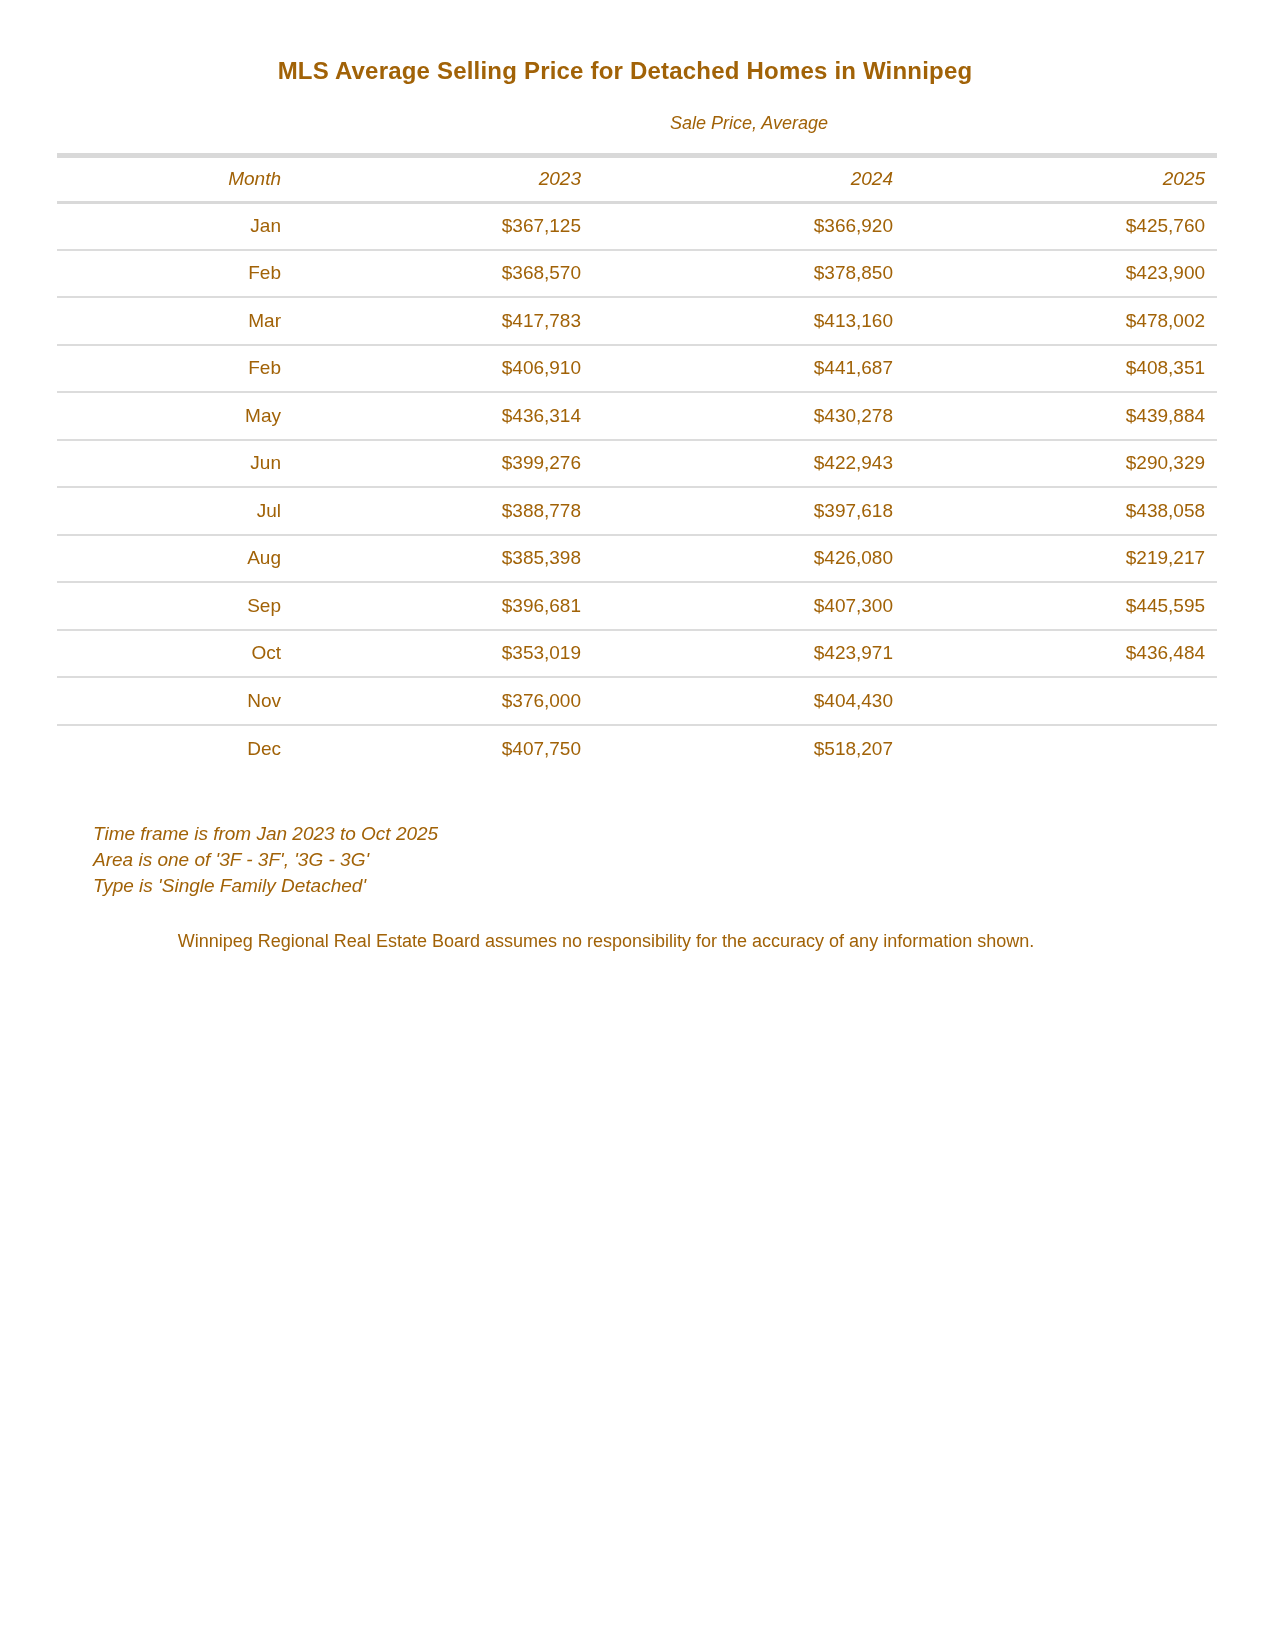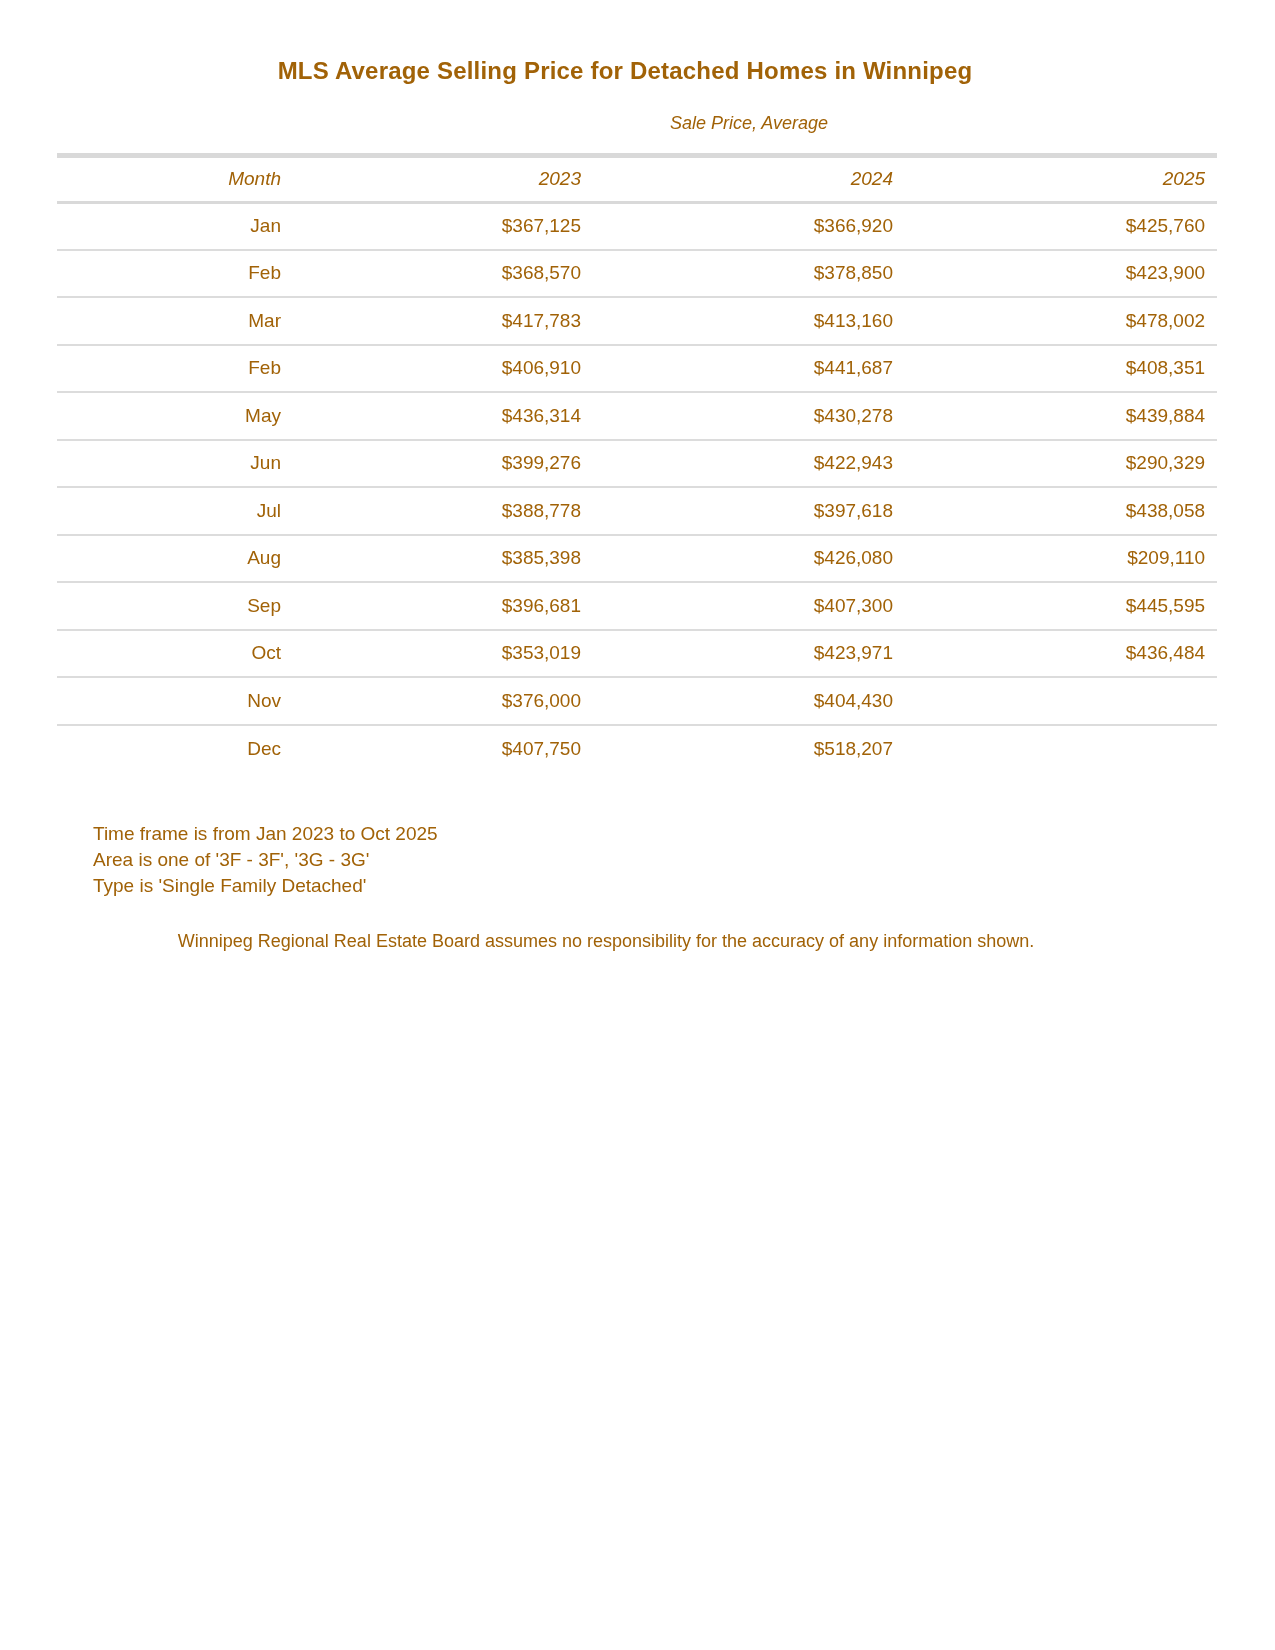--- a/index.html
+++ b/index.html
@@ -63,21 +63,21 @@
     padding: 0;
   }
   tbody tr:last-child td { border-bottom: none; }
 
   .criteria { margin: 49px 0 0 66px; }
   .criteria-heading {
     font-size: 21px;
     font-weight: bold;
     margin: 0 0 13px 0;
   }
-  .criteria-lines { margin-left: 27px; }
+  .criteria-lines { margin-left: 27px; font-style: italic; }
   .criteria-lines p {
     margin: 0;
     font-size: 19px;
     line-height: 26px;
   }
   .results-line {
     margin: 12px 0 0 27px;
     font-size: 19px;
   }
   .disclaimer {
@@ -152,21 +152,21 @@
         <tr>
       <td class="month-col">Jul</td>
       <td class="year-col">$388,778</td>
       <td class="year-col">$397,618</td>
       <td class="year-col">$438,058</td>
     </tr>
         <tr>
       <td class="month-col">Aug</td>
       <td class="year-col">$385,398</td>
       <td class="year-col">$426,080</td>
-      <td class="year-col">$209,110</td>
+      <td class="year-col">$219,217</td>
     </tr>
         <tr>
       <td class="month-col">Sep</td>
       <td class="year-col">$396,681</td>
       <td class="year-col">$407,300</td>
       <td class="year-col">$445,595</td>
     </tr>
         <tr>
       <td class="month-col">Oct</td>
       <td class="year-col">$353,019</td>

